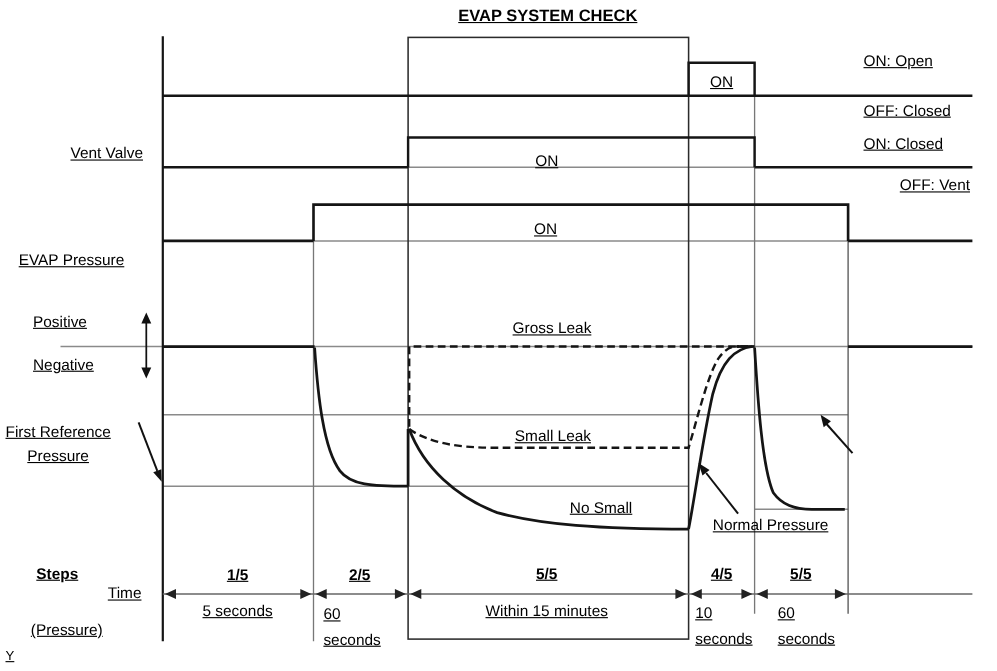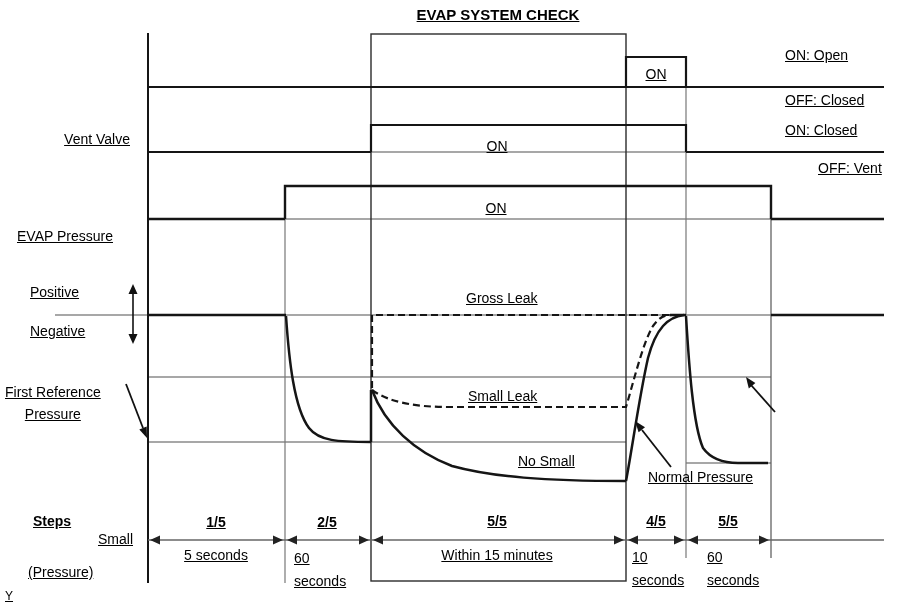--- a/index.html
+++ b/index.html
@@ -120,21 +120,21 @@
   <div class="lbl c" style="left:656px;top:66px;">ON</div>
   <div class="lbl c" style="left:497px;top:138px;">ON</div>
   <div class="lbl c" style="left:496px;top:200px;">ON</div>
 
   <div class="lbl" style="left:466px;top:290px;">Gross Leak</div>
   <div class="lbl" style="left:468px;top:388px;">Small Leak</div>
   <div class="lbl" style="left:518px;top:453px;">No Small</div>
   <div class="lbl" style="left:648px;top:469px;">Normal Pressure</div>
 
   <div class="lbl b" style="left:33px;top:513px;">Steps</div>
-  <div class="lbl" style="left:98px;top:531px;">Small</div>
+  <div class="lbl" style="left:98px;top:531px;">Time</div>
   <div class="lbl" style="left:28px;top:564px;">(Pressure)</div>
   <div class="lbl sm" style="left:5px;top:588px;">Y</div>
 
   <div class="lbl b c" style="left:216px;top:514px;">1/5</div>
   <div class="lbl b c" style="left:327px;top:514px;">2/5</div>
   <div class="lbl b c" style="left:497px;top:513px;">5/5</div>
   <div class="lbl b c" style="left:656px;top:513px;">4/5</div>
   <div class="lbl b c" style="left:728px;top:513px;">5/5</div>
 
   <div class="lbl c" style="left:216px;top:547px;">5 seconds</div>

